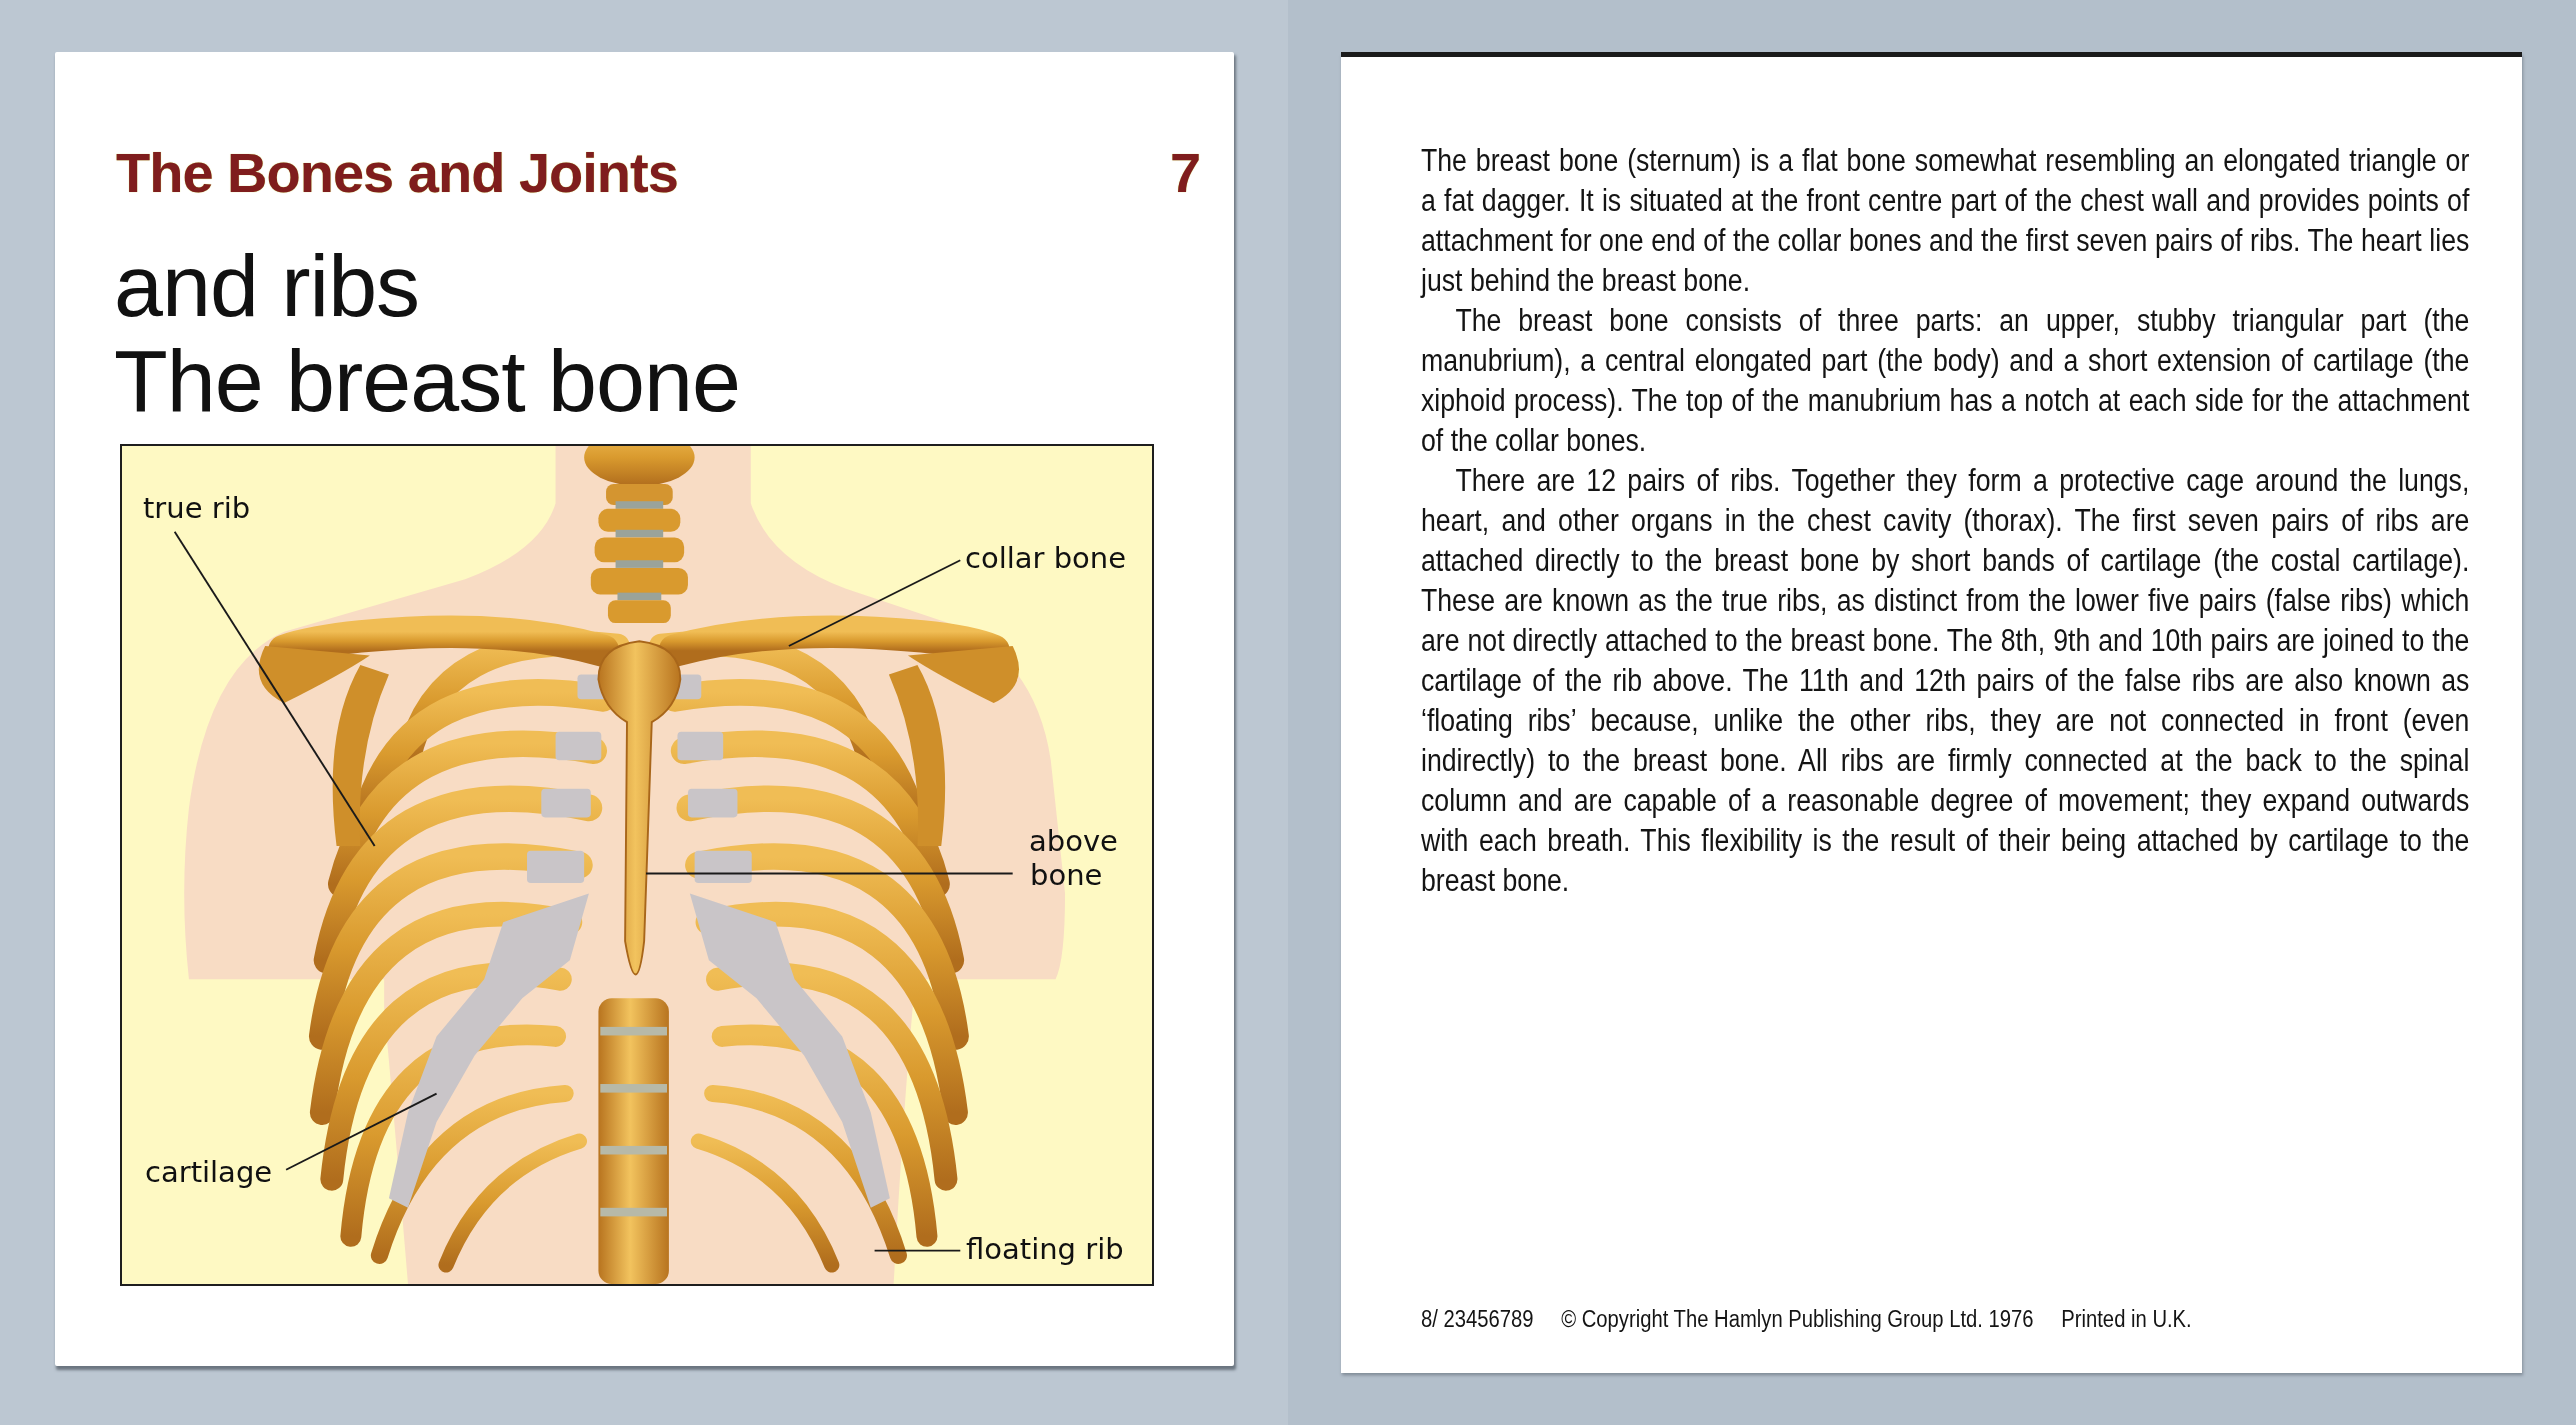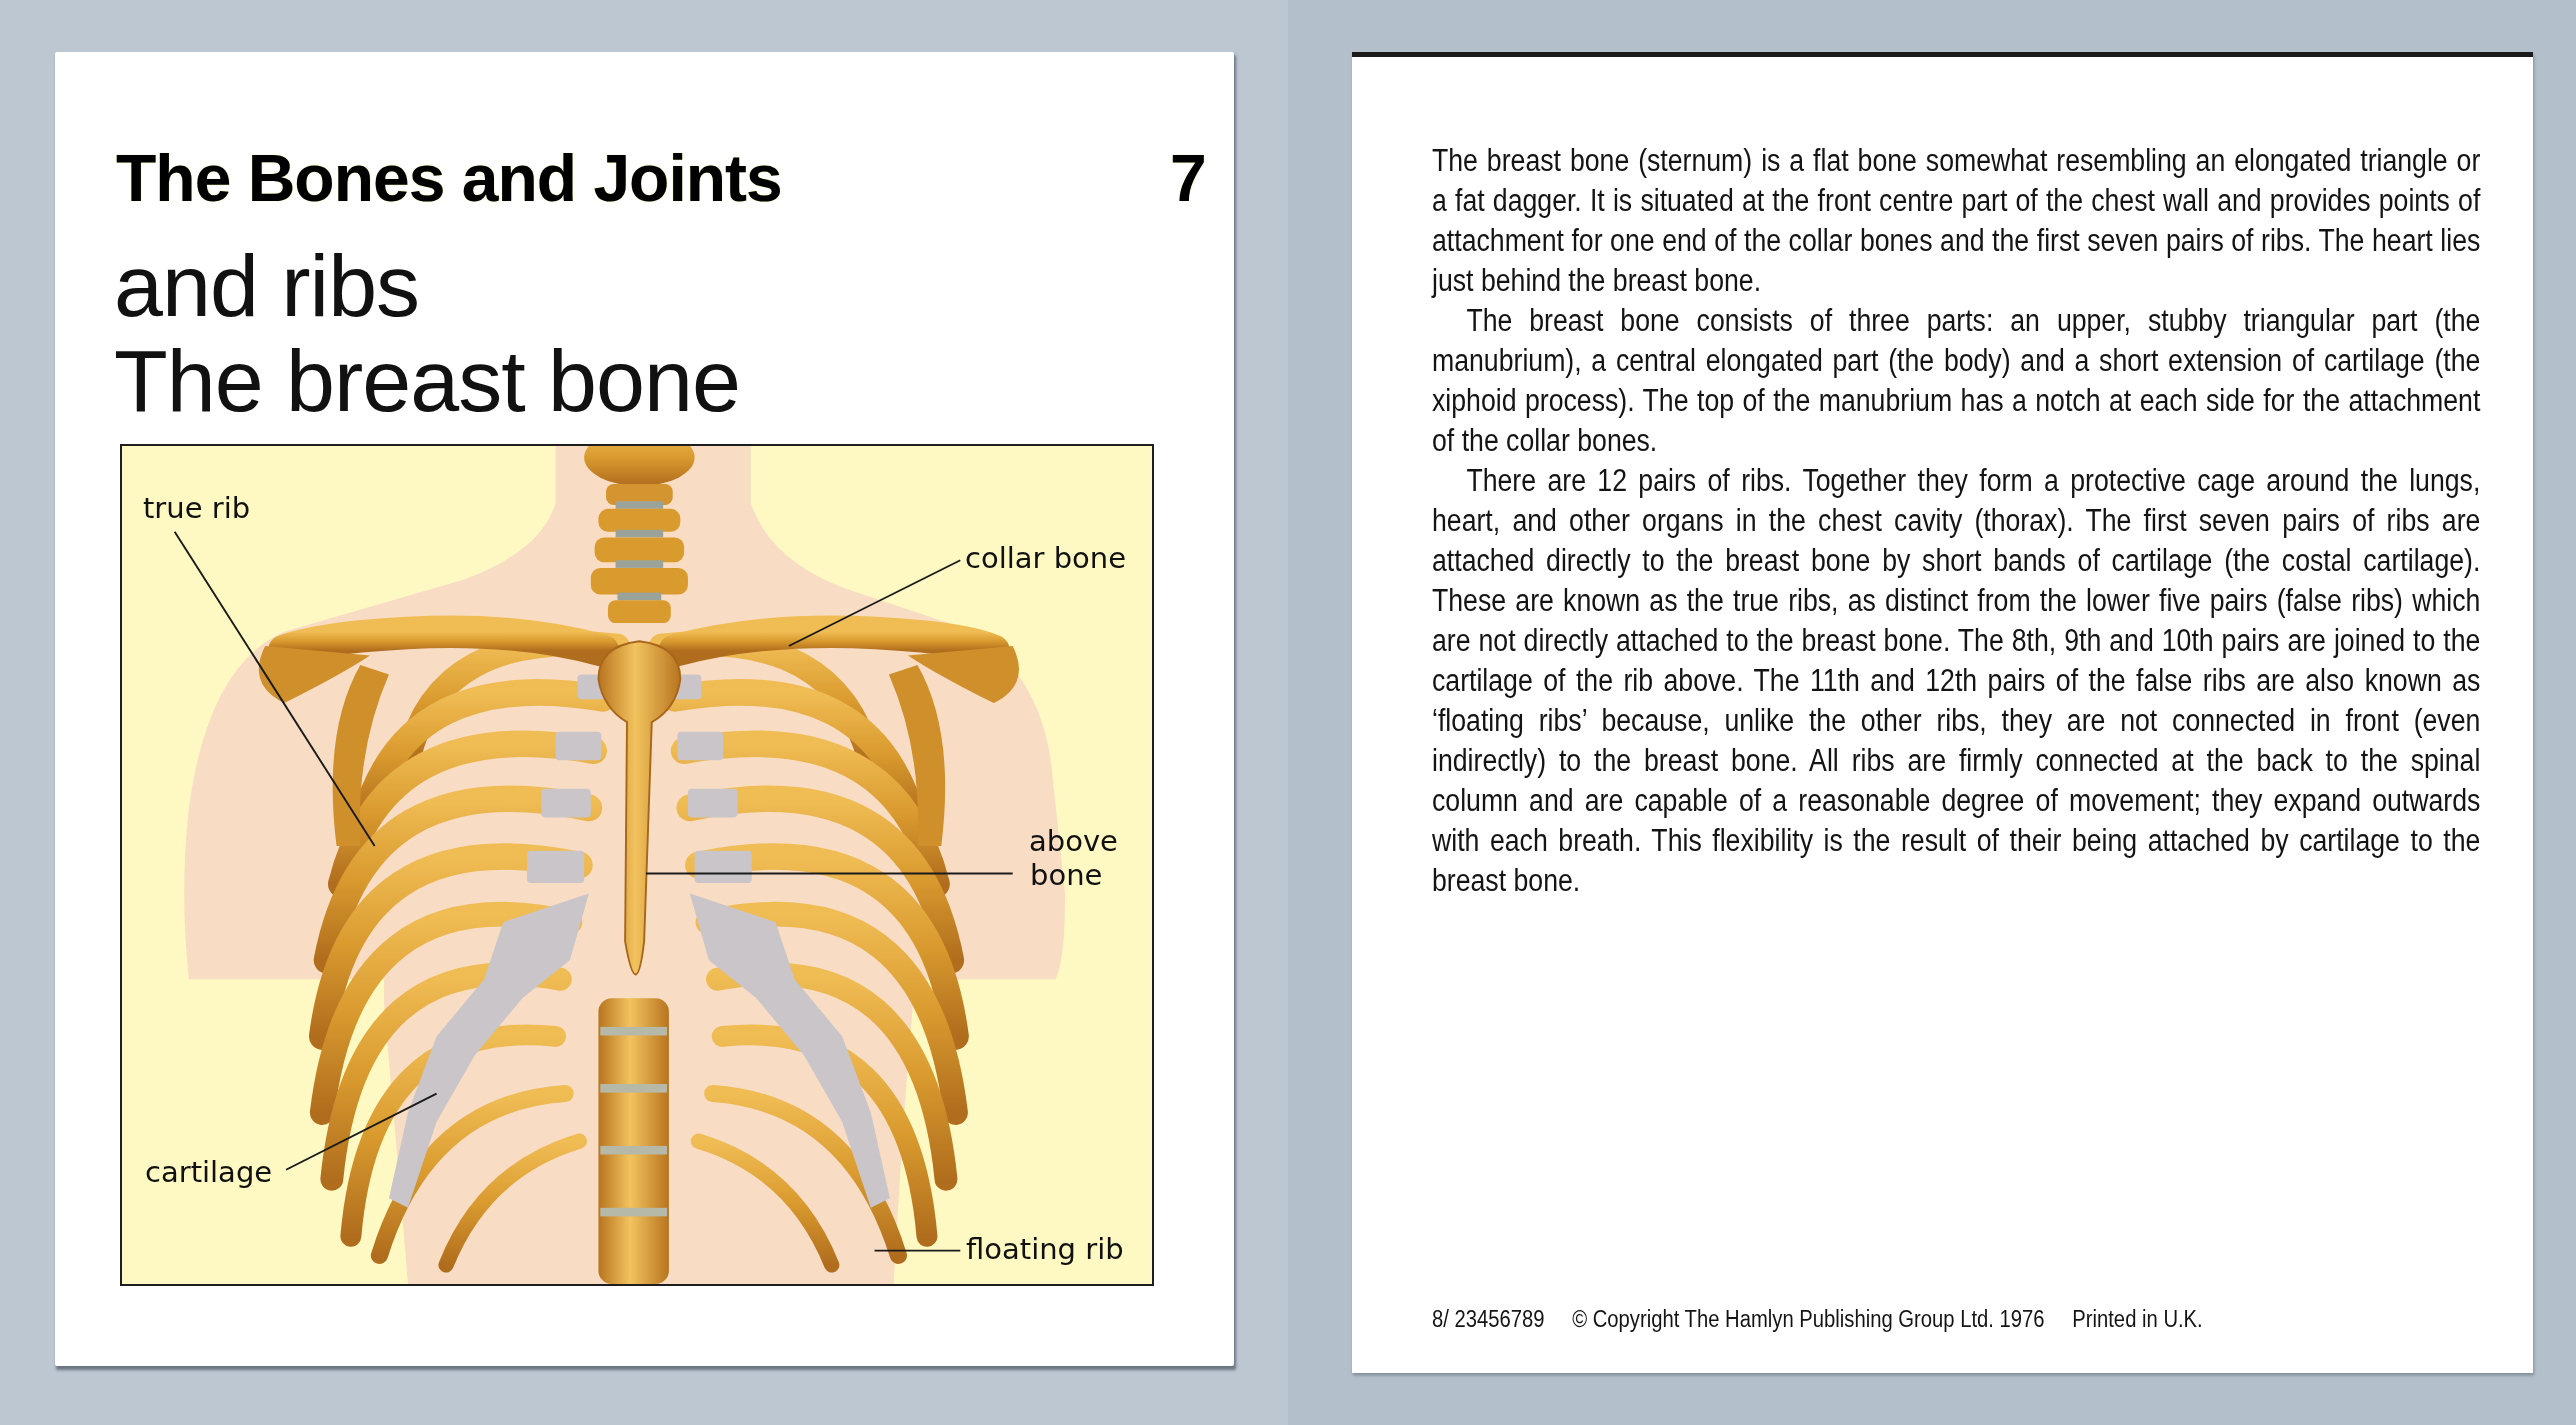--- a/index.html
+++ b/index.html
@@ -4,25 +4,25 @@
 <style>
   html,body{margin:0;padding:0;}
   body{width:2576px;height:1425px;position:relative;overflow:hidden;
        background:#b8c4d0;font-family:"Liberation Sans",sans-serif;}
   .bg-left{position:absolute;left:0;top:0;width:1288px;height:1425px;background:#bcc7d2;}
   .bg-right{position:absolute;left:1288px;top:0;width:1288px;height:1425px;background:#b3bfcb;}
   .card{position:absolute;background:#ffffff;}
   .card-front{left:55px;top:52px;width:1179px;height:1314px;
       box-shadow:1.9px 3.8px 2.9px rgba(40,50,60,.55);border-radius:1.9px;}
   .card-back{left:1341px;top:52px;width:1181px;height:1316px;
-      border-top:5.7px solid #1b1b1b;box-shadow:1px 2.9px 2.9px rgba(40,50,60,.35);margin-left:11px;}
+      border-top:5.7px solid #1b1b1b;box-shadow:1px 2.9px 2.9px rgba(40,50,60,.35);}
 
   .series-title{position:absolute;left:61px;top:88px;width:1096px;height:105px;
-      font-family:"Liberation Sans",sans-serif;font-weight:bold;font-size:66px;
-      color:#000000;letter-spacing:-1px;white-space:nowrap;
+      font-family:"Liberation Sans",sans-serif;font-weight:bold;font-size:56px;
+      color:#7f1d1d;letter-spacing:-1px;white-space:nowrap;
       text-shadow:0 0 1px #c5d34a;}
   .series-title .num{position:absolute;left:1054px;top:0;}
   .card-title{position:absolute;left:59px;top:186px;
       font-family:"Liberation Sans",sans-serif;font-size:88px;line-height:95px;
       color:#111;letter-spacing:-1px;}
   .card-title div{white-space:nowrap;}
 
   .frame{position:absolute;left:65px;top:392px;width:1030px;height:838px;
       border:2.9px solid #1e1e1e;overflow:hidden;background:#fef9c3;}
   .frame svg{position:absolute;left:0;top:0;}

